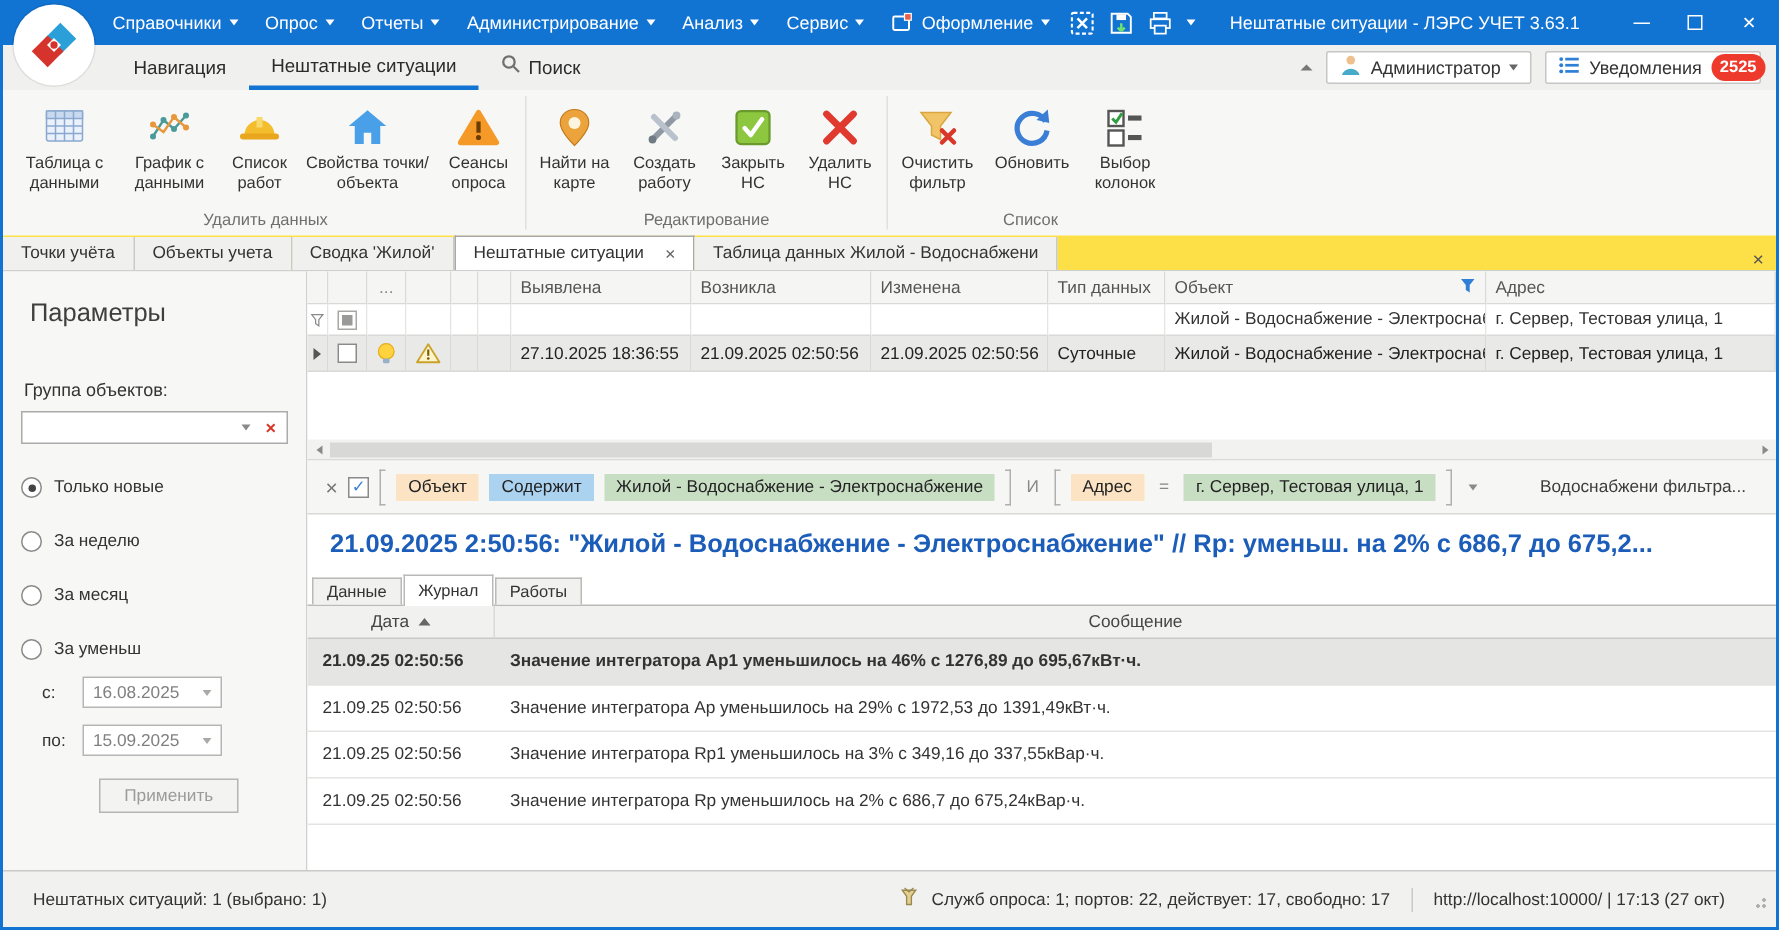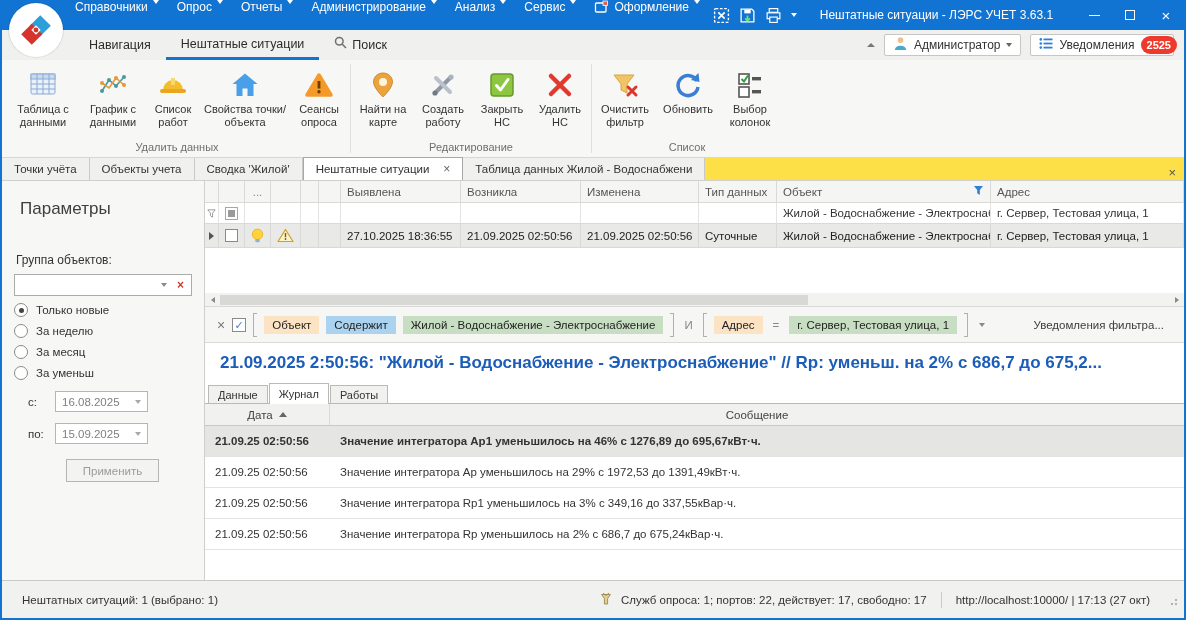--- a/index.html
+++ b/index.html
@@ -4,21 +4,21 @@
 <style>
   * { box-sizing: border-box; margin: 0; padding: 0; }
   html,body { width:1186px; height:620px; overflow:hidden; }
   body { font-family:"Liberation Sans", sans-serif; font-size:11.5px; color:#333; }
   .window { width:1186px; height:620px; border:2px solid #1173d2; border-top:none; display:flex; flex-direction:column; background:#fff; position:relative; }
 
   
   .titlebar { height:30px; background:#1173d2; display:flex; align-items:center; color:#fff; font-size:12px; flex:none; position:relative; }
   .logo { position:absolute; left:7px; top:3px; width:54px; height:54px; border-radius:50%; background:#fff; z-index:6; display:flex; align-items:center; justify-content:center; box-shadow:0 0 0 1px rgba(0,0,0,.08);}
   .menubar { display:flex; margin-left:64px; }
-  .mitem { padding:0 9px; height:30px; display:flex; align-items:flex-start; gap:5px; cursor:default; white-space:nowrap; }
+  .mitem { padding:0 9px; height:30px; display:flex; align-items:center; gap:5px; cursor:default; white-space:nowrap; }
   .cdn { width:0; height:0; border-left:3.5px solid transparent; border-right:3.5px solid transparent; border-top:4px solid currentColor; display:inline-block; }
   .cup { width:0; height:0; border-left:4px solid transparent; border-right:4px solid transparent; border-bottom:4.5px solid currentColor; display:inline-block; }
   .tbicons { display:flex; align-items:center; gap:9px; margin-left:4px; }
   .tbico { display:flex; align-items:center; }
   .tbtitle { flex:1; text-align:center; white-space:nowrap; overflow:hidden; }
   .winctl { display:flex; height:30px; }
   .wc { width:36px; display:flex; align-items:center; justify-content:center; }
   .wc-min i { display:block; width:11px; height:1px; background:#fff; }
   .wc-max i { display:block; width:10px; height:10px; border:1px solid #fff; }
   .wc-close { font-size:15px; }
@@ -50,21 +50,21 @@
   .tabx { color:#666; font-size:12px; }
   .strip-close { margin-left:auto; margin-right:8px; color:#555; font-size:13px; }
 
   
   .main { flex:1; display:flex; border-top:1px solid #cfcfce; min-height:0; }
   .params { width:203px; flex:none; background:#f7f7f6; border-right:1px solid #cfcfce; padding:10px 12px; }
   .ptitle { font-size:17px; color:#3f3f3f; margin:8px 0 34px 6px; }
   .plabel { font-size:12px; color:#333; margin-left:2px; }
   .combo { margin-top:7px; height:22px; background:#fff; border:1px solid #ababaa; display:flex; align-items:center; justify-content:flex-end; gap:10px; padding-right:7px; }
   .redx { color:#d8372a; font-weight:bold; font-size:12px; }
-  .radioRow { display:flex; align-items:center; gap:8px; margin-top:7px; }
+  .radioRow { display:flex; align-items:center; gap:8px; margin-top:22px; }
   .radio { width:14px; height:14px; border:1px solid #8a8a8a; border-radius:50%; background:#fff; position:relative; flex:none; }
   .radio.sel::after { content:""; position:absolute; left:3.5px; top:3.5px; width:5px; height:5px; border-radius:50%; background:#444; }
   .dateRow { display:flex; align-items:center; gap:7px; margin:11px 0 0 14px; }
   .dateLbl { width:20px; color:#333; }
   .dateField { width:93px; height:21px; border:1px solid #b5b5b4; background:#fff; color:#7f7f7f; font-size:11.5px; display:flex; align-items:center; justify-content:space-between; padding:0 6px; }
   .dateField .cdn { color:#a9a9a8; }
   .applyBtn { margin:15px 0 0 52px; width:93px; height:23px; border:1px solid #b5b5b4; background:#f3f3f2; color:#9b9b9a; font-size:11.5px; font-family:inherit; }
 
   .content { flex:1; display:flex; flex-direction:column; background:#fff; min-width:0; }
 
@@ -574,21 +574,21 @@
         <span class="chip val">Жилой - Водоснабжение - Электроснабжение</span>
         <span class="brk r"></span>
         <span class="conj">И</span>
         <span class="brk l"></span>
         <span class="chip field">Адрес</span>
         <span class="conj">=</span>
         <span class="chip val">г. Сервер, Тестовая улица, 1</span>
         <span class="brk r"></span>
         <i class="cdn fb-caret"></i>
         <span class="fbspacer"></span>
-        <span class="builder">Уведомления фильтра...</span>
+        <span class="builder">Водоснабжени фильтра...</span>
       </div>
 
       <div class="detail">
         <div class="dtitle">21.09.2025 2:50:56: "Жилой - Водоснабжение - Электроснабжение" // Rp: уменьш. на 2% с 686,7 до 675,2...</div>
         <div class="dtabs">
           <div class="dtab">Данные</div>
           <div class="dtab active">Журнал</div>
           <div class="dtab">Работы</div>
         </div>
         <div class="ltable">

